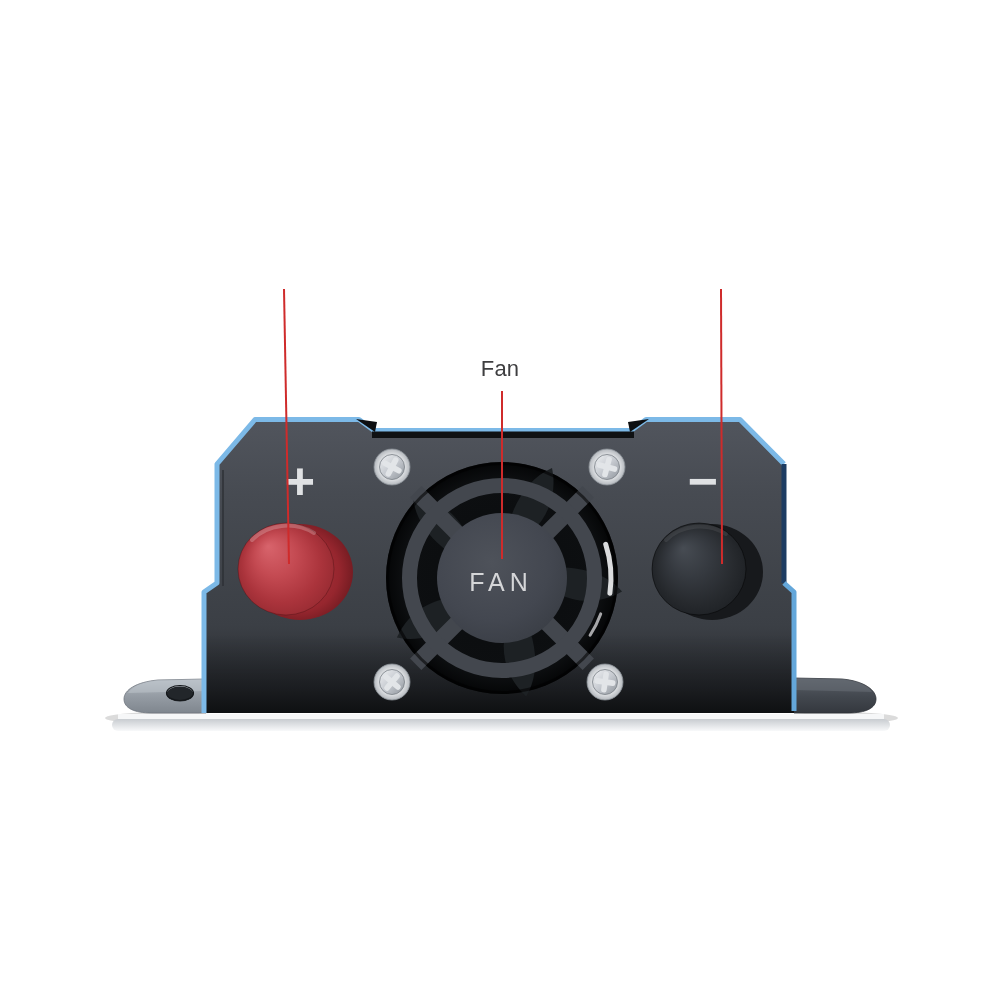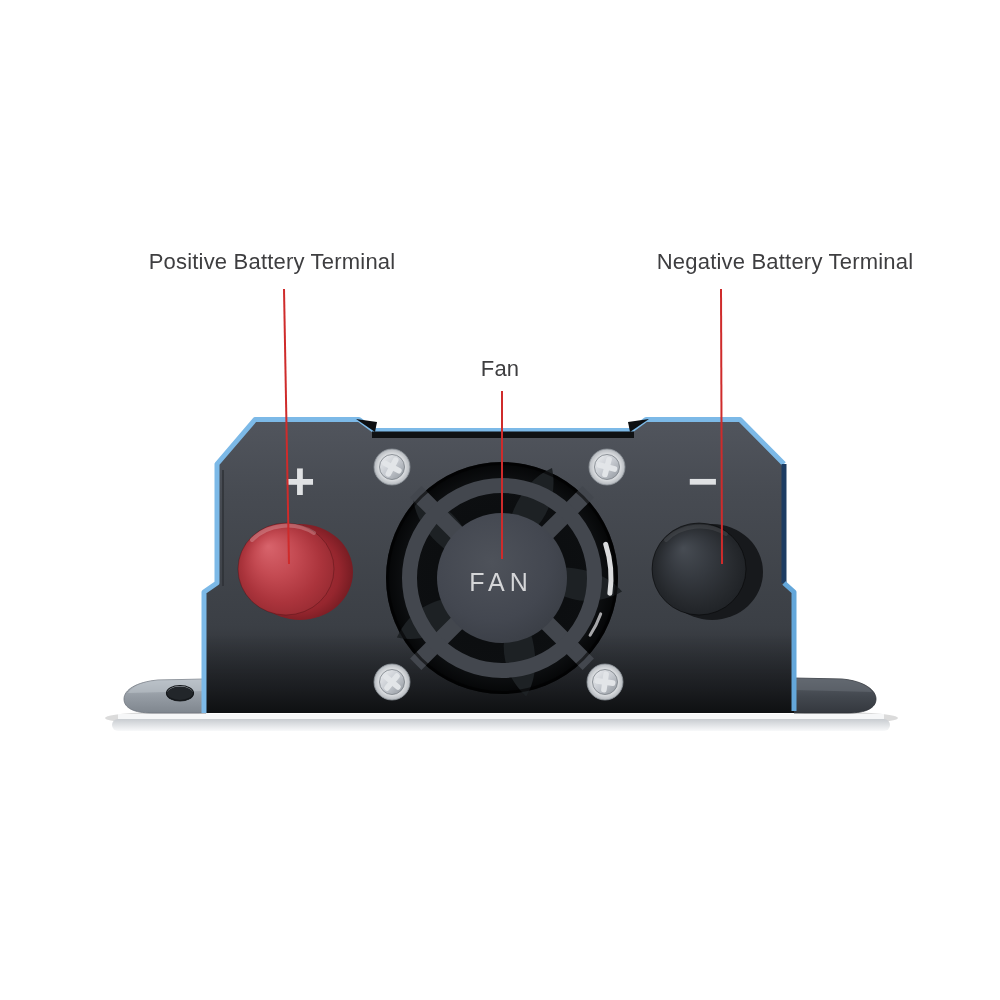--- a/index.html
+++ b/index.html
@@ -202,17 +202,15 @@
           <rect x="-10.5" y="-2.8" width="21" height="5.6" rx="2.5"></rect>
         </g>
       </g>
     </g>
 
     <line class="leader" x1="284" y1="289" x2="289" y2="564"></line>
     <line class="leader" x1="502" y1="391" x2="502" y2="559"></line>
     <line class="leader" x1="721" y1="289" x2="722" y2="564"></line>
   </svg>
 
-  <div class="label label-positive">Positive Battery Terminal</div>
   <div class="label label-fan">Fan</div>
-  <div class="label label-negative">Negative Battery Terminal</div>
 
 </div>
 
 </body></html>

